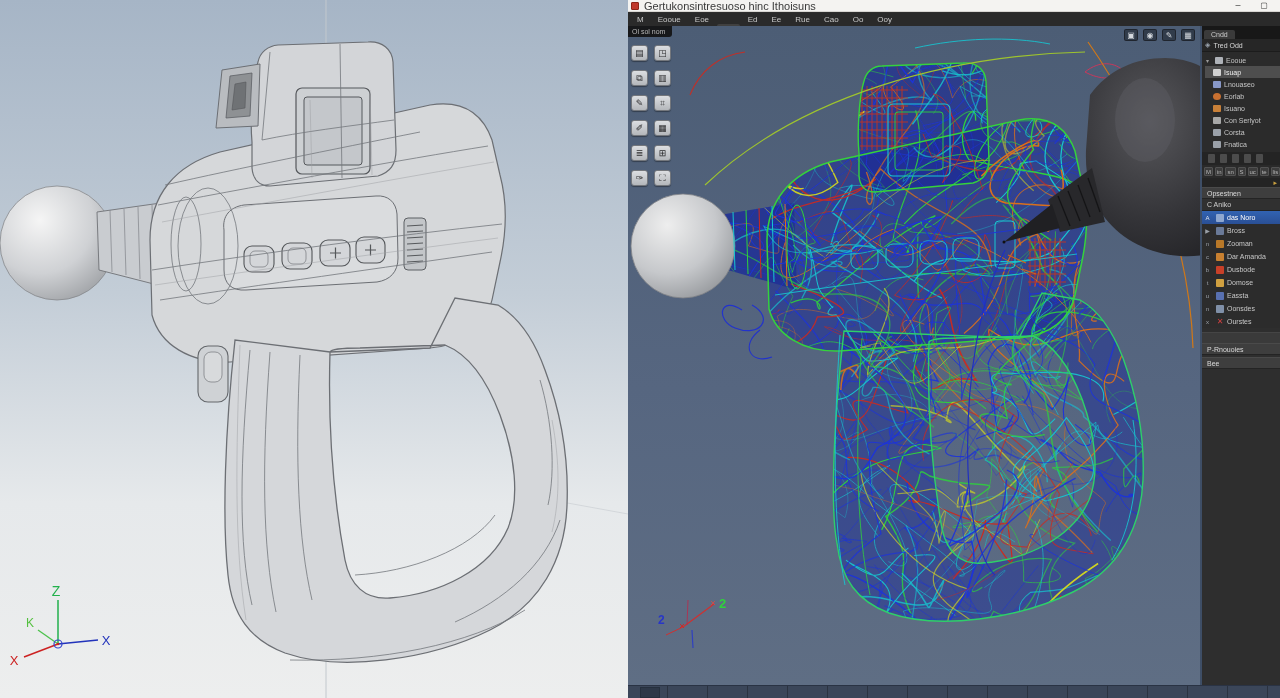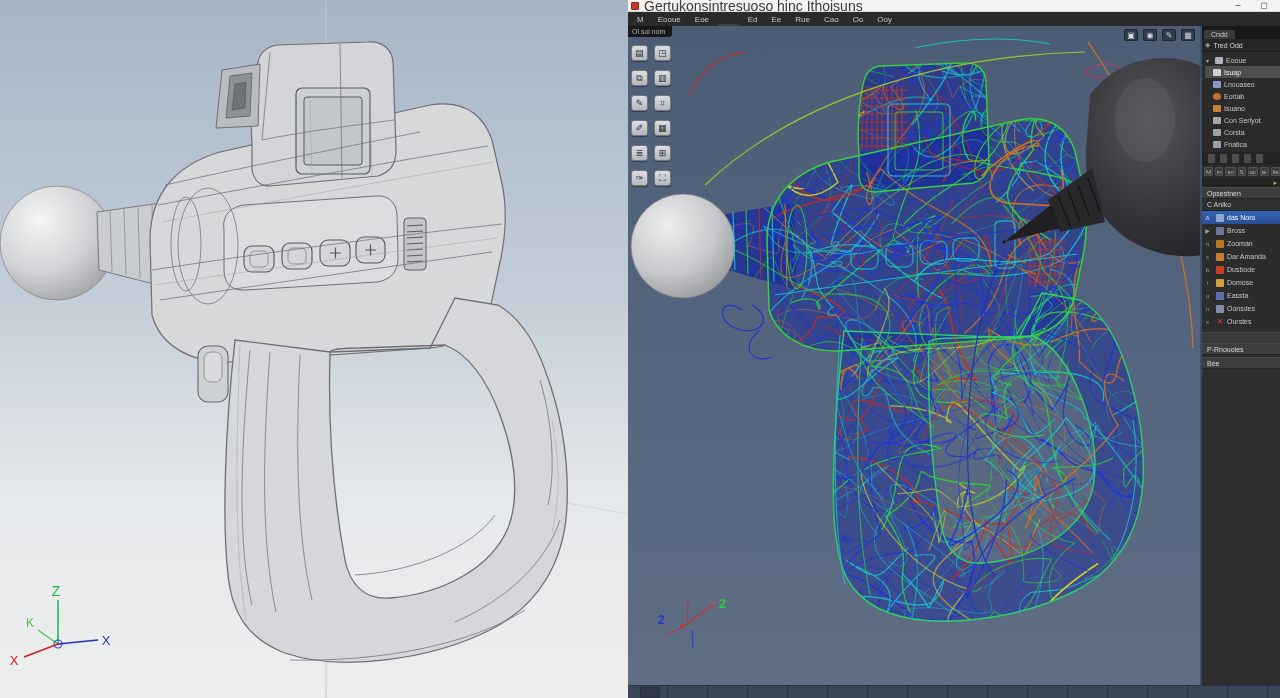--- a/index.html
+++ b/index.html
@@ -9,21 +9,21 @@
   
   .left-viewport{position:absolute;left:0;top:0;width:628px;height:698px;
     background:linear-gradient(180deg,#a6b5c6 0%,#c3cdd7 42%,#e6e9eb 72%,#edeeee 100%);}
   .left-viewport svg{position:absolute;left:0;top:0;}
 
   
   .right-app{position:absolute;left:628px;top:0;width:652px;height:698px;background:#2e2e2e;}
   .titlebar{position:absolute;left:0;top:0;width:652px;height:12px;background:#f4f3f1;
     border-bottom:1px solid #d8d6d2;display:flex;align-items:center;}
   .app-icon{width:8px;height:8px;background:#c0392b;border:1px solid #8f2518;border-radius:1px;margin:0 5px 0 3px;}
-  .titlebar .title{font-size:14px;color:#3a3a3a;line-height:12px;white-space:nowrap;}
+  .titlebar .title{font-size:11px;color:#3a3a3a;line-height:12px;white-space:nowrap;}
   .win-btn{position:absolute;top:0;font-size:9px;color:#333;line-height:11px;width:16px;text-align:center;}
   .win-min{right:34px;} .win-max{right:8px;font-size:8px;}
 
   .menubar{position:absolute;left:0;top:13px;width:652px;height:13px;background:#2a2a2a;
     display:flex;align-items:center;padding-left:3px;}
   .menu-item{font-size:8px;color:#c9c9c9;padding:1px 6px;margin-right:2px;border-radius:2px;white-space:nowrap;}
   .menu-item.active{background:#404040;margin-top:20px;}
 
   .content{position:absolute;left:0;top:26px;width:652px;height:659px;display:flex;}
 

